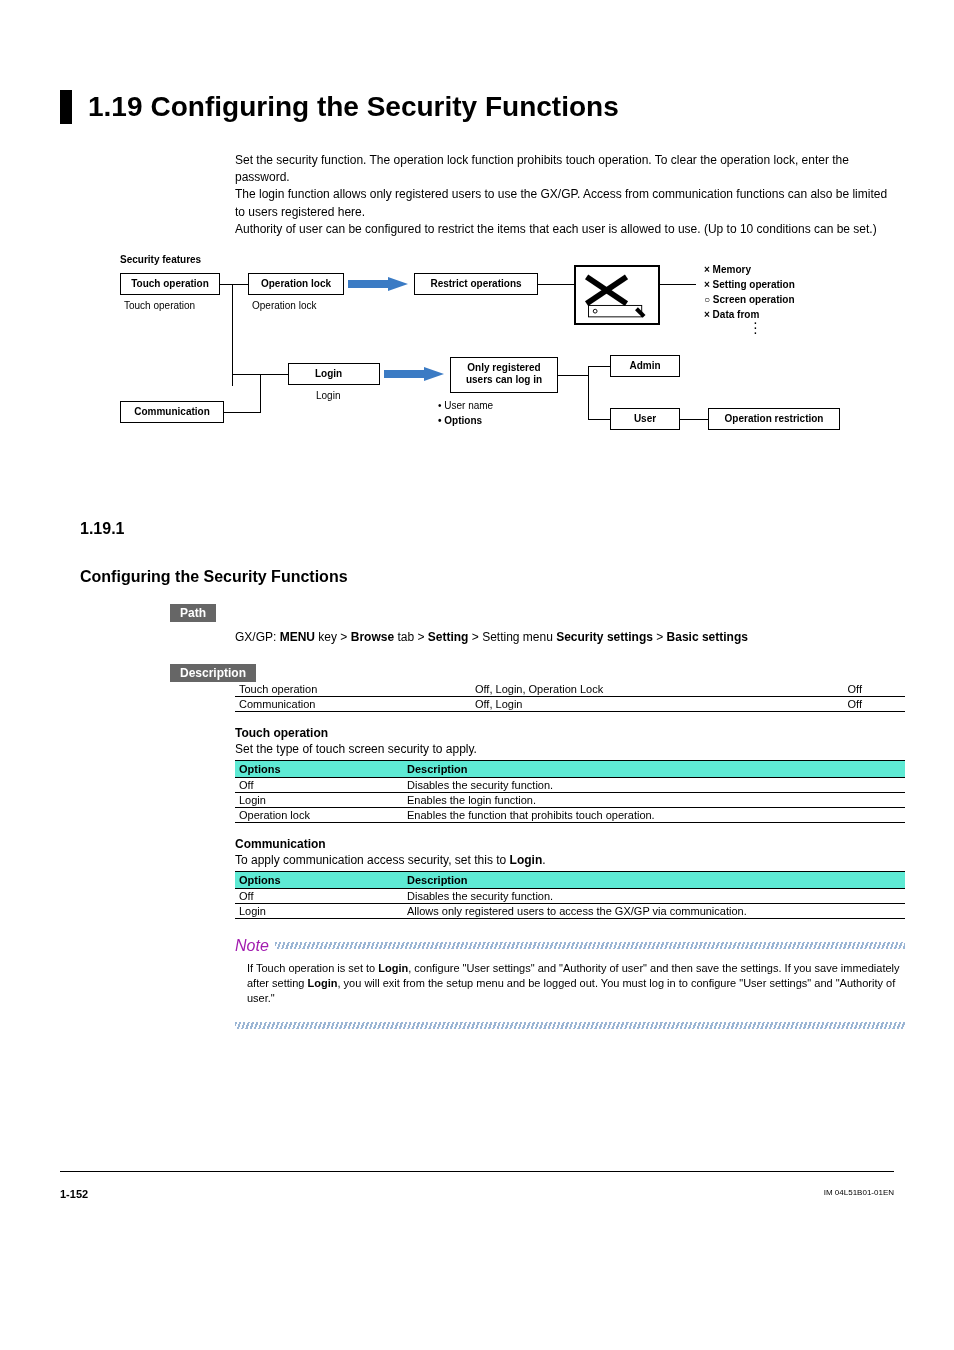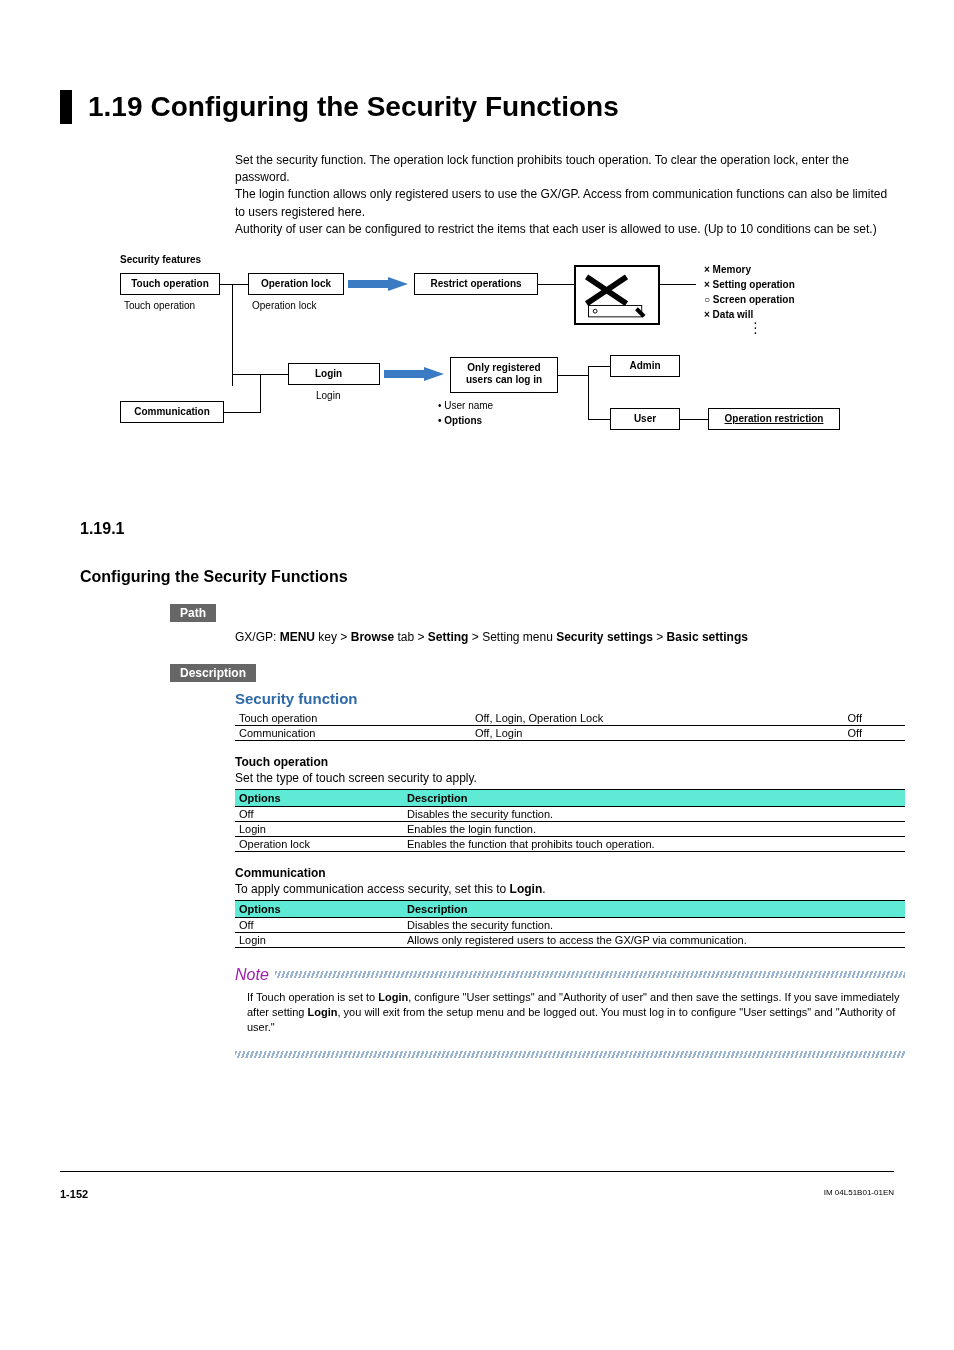--- a/index.html
+++ b/index.html
@@ -250,21 +250,21 @@
         <circle cx="17" cy="42" r="2" fill="none" stroke="#000"></circle>
         <path d="M62 38 l8 8 l-3 3 l-8 -8 z" fill="#000"></path>
       </svg>
     </div>
 
     <div class="conn" style="left:540px;top:31px;width:36px;height:1px;"></div>
 
     <div class="dlabel" style="left:584px;top:10px;font-weight:bold;">× Memory</div>
     <div class="dlabel" style="left:584px;top:25px;font-weight:bold;">× Setting operation</div>
     <div class="dlabel" style="left:584px;top:40px;font-weight:bold;">○ Screen operation</div>
-    <div class="dlabel" style="left:584px;top:55px;font-weight:bold;">× Data will</div>
+    <div class="dlabel" style="left:584px;top:55px;font-weight:bold;">× Data from</div>
     <div class="dlabel" style="left:634px;top:68px;font-weight:bold;line-height:0.5;">·<br>·<br>·</div>
 
     <div class="conn" style="left:112px;top:31px;width:1px;height:102px;"></div>
 
     <div class="dbox" style="left:168px;top:110px;width:92px;padding-left:26px;text-align:left;">Login</div>
     <div class="dlabel" style="left:196px;top:136px;">Login</div>
     <div class="conn" style="left:112px;top:121px;width:56px;height:1px;"></div>
 
     <svg class="arrow" style="left:264px;top:114px;width:60px;" viewBox="0 0 60 14">
       <polygon points="0,3 40,3 40,0 60,7 40,14 40,11 0,11" fill="#3b7bc4"></polygon>
@@ -279,42 +279,41 @@
 
     <div class="conn" style="left:438px;top:122px;width:30px;height:1px;"></div>
     <div class="conn" style="left:468px;top:113px;width:1px;height:54px;"></div>
     <div class="conn" style="left:468px;top:113px;width:22px;height:1px;"></div>
     <div class="conn" style="left:468px;top:166px;width:22px;height:1px;"></div>
 
     <div class="dbox" style="left:490px;top:102px;width:70px;">Admin</div>
     <div class="dbox" style="left:490px;top:155px;width:70px;">User</div>
 
     <div class="conn" style="left:560px;top:166px;width:28px;height:1px;"></div>
-    <div class="dbox" style="left:588px;top:155px;width:132px;text-decoration:underline;">Operation restriction</div>
+    <div class="dbox" style="left:588px;top:155px;width:132px;">Operation restriction</div>
 
     <div class="dbox" style="left:0;top:148px;width:104px;">Communication</div>
     <div class="conn" style="left:104px;top:159px;width:36px;height:1px;"></div>
     <div class="conn" style="left:140px;top:121px;width:1px;height:39px;"></div>
     <div class="conn" style="left:140px;top:121px;width:28px;height:1px;"></div>
   </div>
 
   <div class="subhead-row">
     <span class="num">1.19.1</span>
     <span class="txt">Configuring the Security Functions</span>
   </div>
 
   <div class="label-chip">Path</div>
   <div class="path-block">
     <div>
       <span>GX/GP: </span><b>MENU</b><span> key &gt; </span><b>Browse</b><span> tab &gt; </span><b>Setting</b><span> &gt; </span><span> Setting menu </span><b>Security settings</b><span> &gt; </span><b>Basic settings</b>
     </div>
   </div>
 
   <div class="label-chip">Description</div>
-  <div class="blue-h">Security function</div>
   <table class="dt">
     <tbody>
     <tr>
       <td>Touch operation</td>
       <td>Off, Login, Operation Lock</td>
       <td>Off</td>
     </tr>
     <tr>
       <td>Communication</td>
       <td>Off, Login</td>

